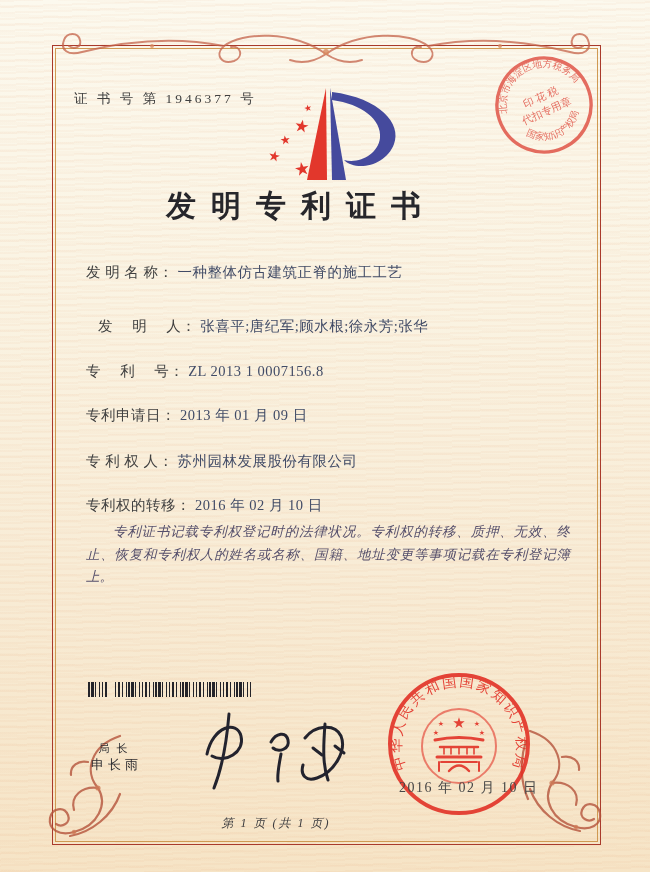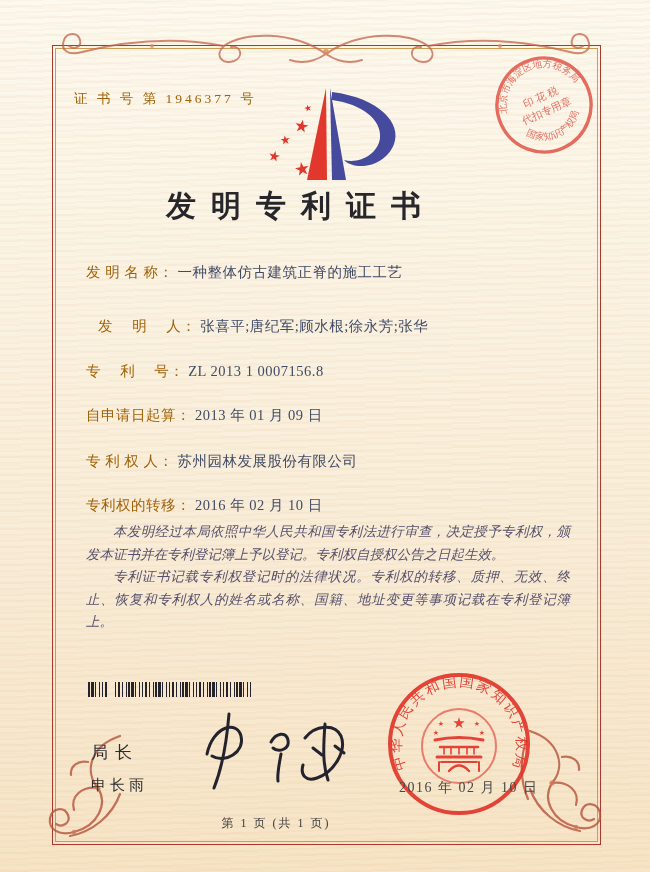--- a/index.html
+++ b/index.html
@@ -19,56 +19,56 @@
     position:absolute;left:52px;top:45px;width:549px;height:800px;
     border:1.6px solid #a93a2b;box-sizing:border-box;
   }
   .frame-gold{
     position:absolute;left:55px;top:48px;width:543px;height:794px;
     border:1px solid #cf9a52;box-sizing:border-box;
   }
   .orn{position:absolute;pointer-events:none;}
   .cert-no{
     position:absolute;left:74px;top:90px;font-size:13.5px;letter-spacing:3px;
-    color:#a16207;
+    color:#404040;
   }
   .title{
     position:absolute;left:52px;top:186px;width:483px;text-align:center;
     font-size:30px;font-weight:600;letter-spacing:15px;color:#26262b;text-indent:15px;
   }
   .row{position:absolute;left:86px;font-size:14.5px;color:#3f4453;letter-spacing:.5px;white-space:nowrap;}
-  .row .lab{color:#a16207;}
+  .row .lab{color:#404040;}
   .row .val{color:#414b66;margin-left:4px;text-align:right;}
   .paras{
     position:absolute;left:86px;top:521px;width:484px;
     font-size:13.5px;line-height:22.5px;color:#56506c;font-style:italic;
     text-align:justify;
   }
   .paras p{margin:0;text-indent:2em;}
   .barcode{
     position:absolute;left:88px;top:682px;width:165px;height:15px;
     background:repeating-linear-gradient(90deg,
       #24242a 0 1.5px, transparent 1.5px 3px,
       #24242a 3px 5.5px, transparent 5.5px 7px,
       #24242a 7px 8px, transparent 8px 11px,
       #24242a 11px 12px, transparent 12px 13.5px);
   }
   .officer{position:absolute;left:91px;top:741px;color:#2d2d31;}
-  .officer .t1{font-size:17px;letter-spacing:7px;}
-  .officer .t2{font-size:15px;letter-spacing:4px;margin-top:12px;font-family:Liberation Mono, monospace;}
+  .officer .t1{font-size:11px;letter-spacing:7px;text-align:center;}
+  .officer .t2{font-size:13px;letter-spacing:4px;font-family:Liberation Mono, monospace;}
   .sig{position:absolute;left:185px;top:706px;}
   .seal{position:absolute;left:385px;top:670px;opacity:.9;}
   .seal-date{
     position:absolute;left:399px;top:779px;font-size:14px;color:#474747;
     letter-spacing:1.5px;z-index:6;white-space:nowrap;
   }
   .stamp{position:absolute;left:486px;top:47px;transform:rotate(-24deg);opacity:.85;}
   .footer{
     position:absolute;left:52px;top:815px;width:448px;text-align:center;
-    font-size:12px;letter-spacing:2px;color:#3c3c3f;
+    font-size:12px;letter-spacing:2px;color:#3c3c3f;font-style:italic;
   }
   .logo{position:absolute;left:250px;top:76px;}
   .star{position:absolute;color:#e2372c;line-height:1;}
 </style>
 </head>
 <body>
 
 <div class="texture"></div>
 
 <div class="frame-red"></div>
@@ -157,31 +157,30 @@
 <div class="row" style="top:263px;">
   <span class="lab">发 明 名 称：</span><span class="val">一种整体仿古建筑正脊的施工工艺</span>
 </div>
 <div class="row" style="top:317px;margin-left:12px;">
   <span class="lab">发　 明　 人：</span><span class="val">张喜平;唐纪军;顾水根;徐永芳;张华</span>
 </div>
 <div class="row" style="top:362px;">
   <span class="lab">专　 利　 号：</span><span class="val">ZL 2013 1 0007156.8</span>
 </div>
 <div class="row" style="top:406px;">
-  <span class="lab">自申请日起算：</span><span class="val">2013 年 01 月 09 日</span>
+  <span class="lab">专利申请日：</span><span class="val">2013 年 01 月 09 日</span>
 </div>
 <div class="row" style="top:452px;">
   <span class="lab">专 利 权 人：</span><span class="val">苏州园林发展股份有限公司</span>
 </div>
 <div class="row" style="top:496px;">
   <span class="lab">专利权的转移：</span><span class="val">2016 年 02 月 10 日</span>
 </div>
 
 <div class="paras">
-  <p>本发明经过本局依照中华人民共和国专利法进行审查，决定授予专利权，颁发本证书并在专利登记簿上予以登记。专利权自授权公告之日起生效。</p>
   <p>专利证书记载专利权登记时的法律状况。专利权的转移、质押、无效、终止、恢复和专利权人的姓名或名称、国籍、地址变更等事项记载在专利登记簿上。</p>
 </div>
 
 <div class="barcode"></div>
 
 <div class="officer">
   <div class="t1">局长</div>
   <div class="t2">申长雨</div>
 </div>
 

